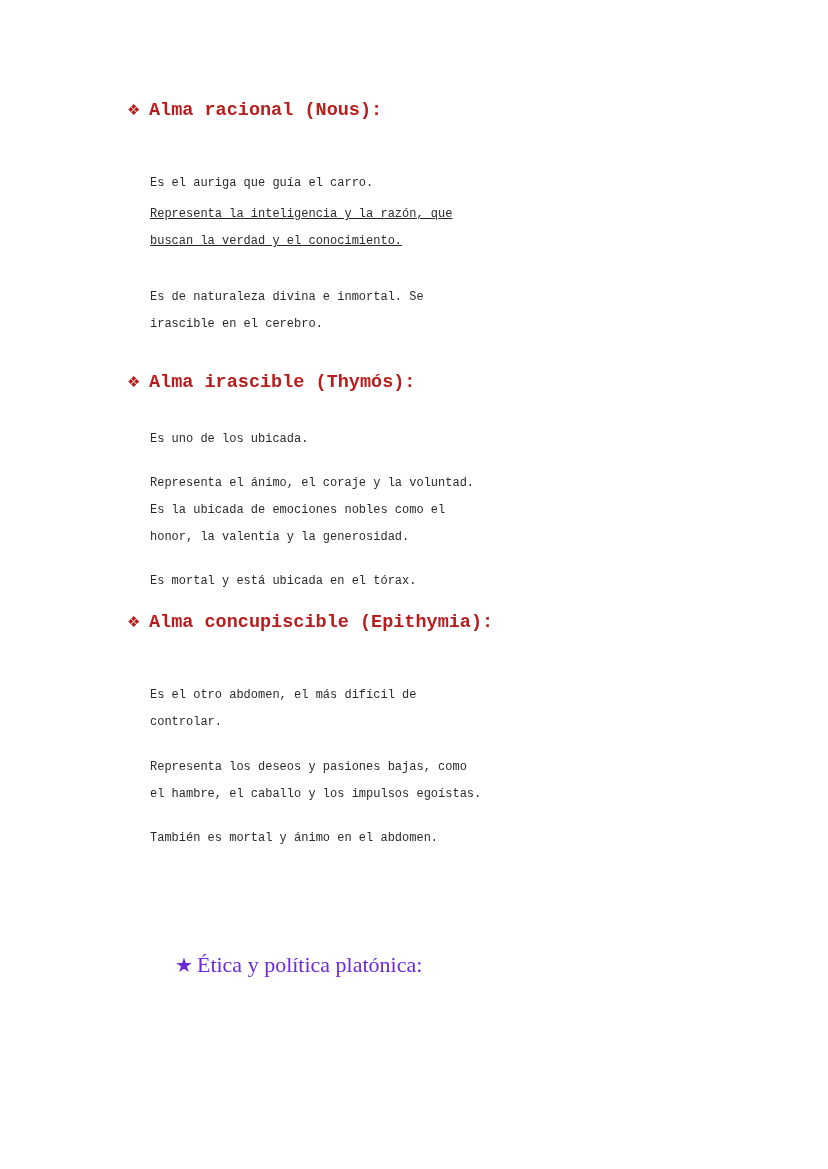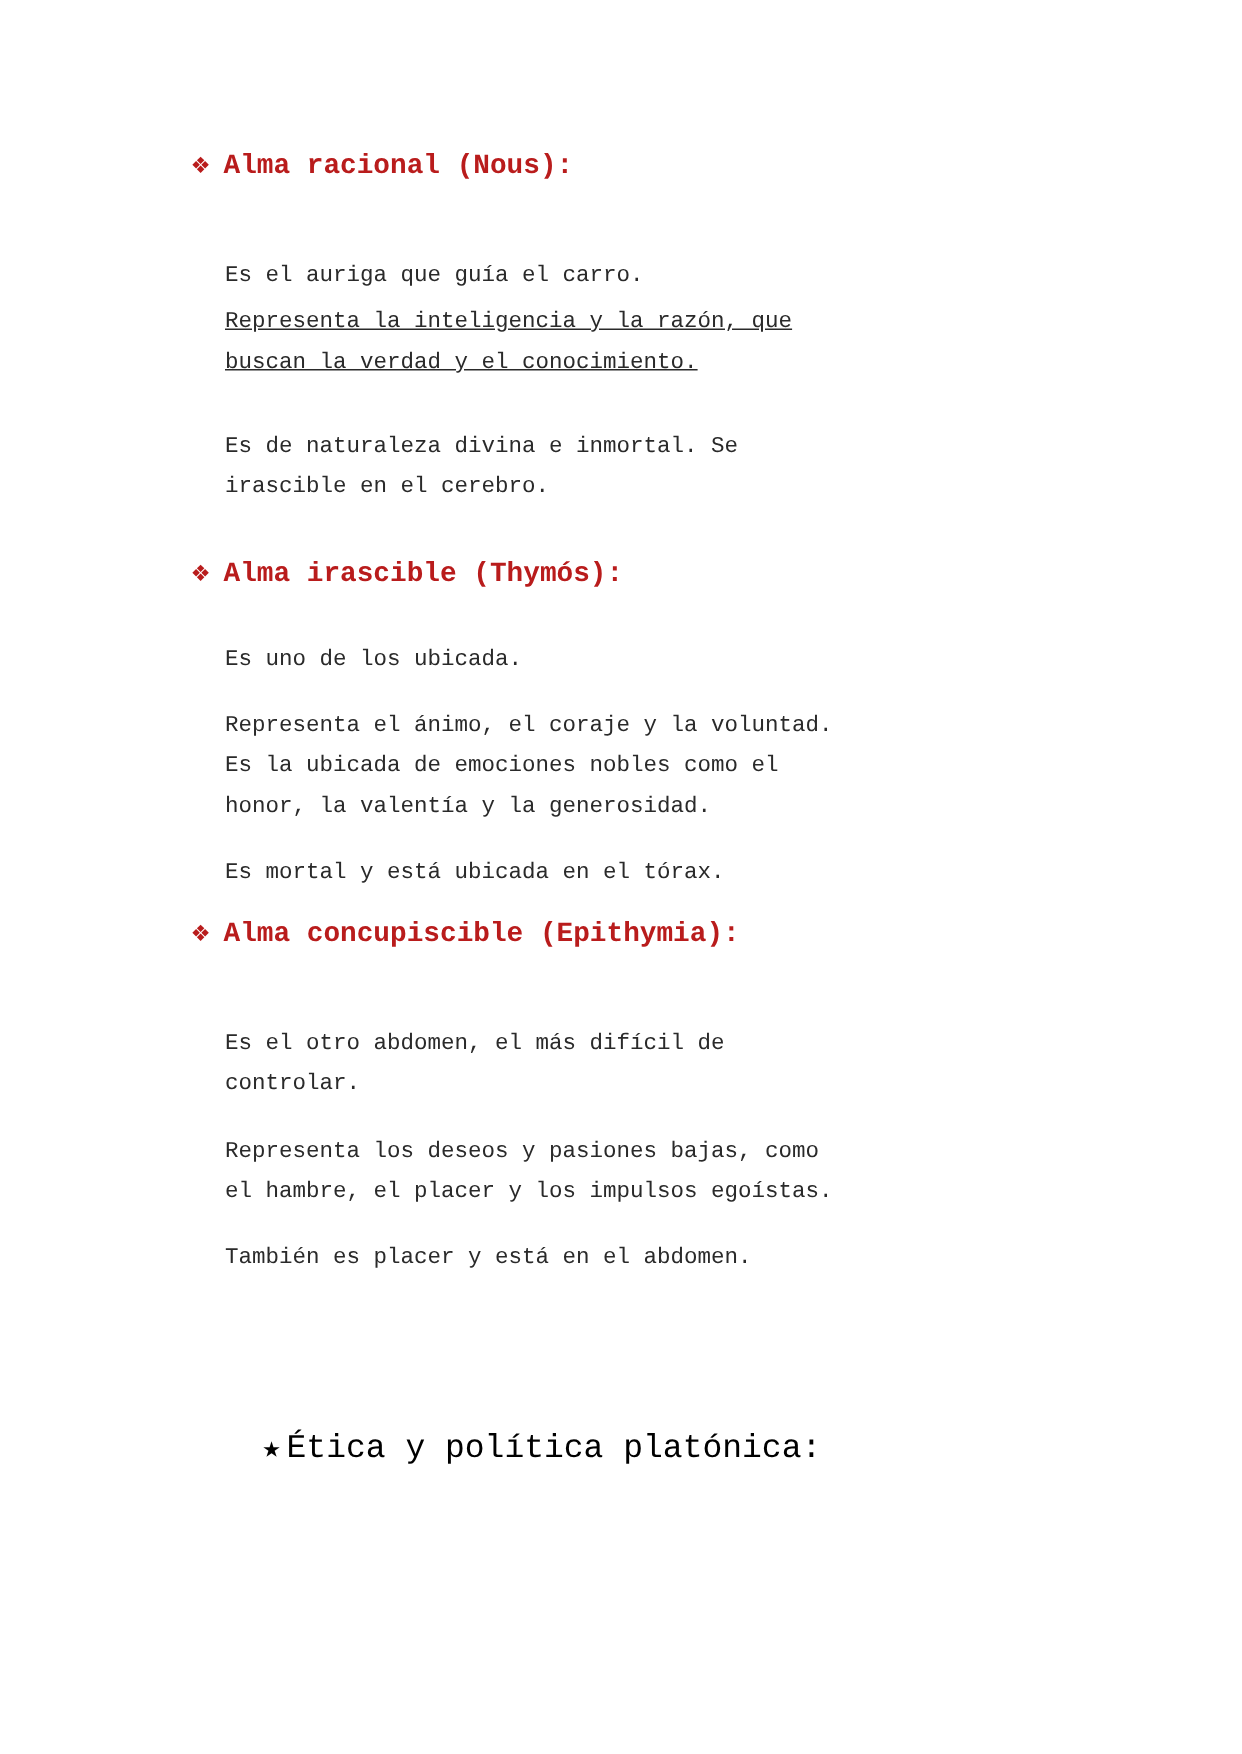--- a/index.html
+++ b/index.html
@@ -18,33 +18,33 @@
     width: 22px;
     font-family: "DejaVu Sans", sans-serif;
     font-size: 15px;
     font-weight: normal;
   }
   .para {
     position: absolute;
     left: 150px;
     width: 600px;
     font-family: "Liberation Mono", monospace;
-    font-size: 15px;
+    font-size: 12px;
     line-height: 27px;
     color: #2a2a2a;
     white-space: pre-wrap;
     margin: 0;
   }
   .section-title {
     position: absolute;
     left: 175px;
     top: 952px;
-    font-family: Liberation Mono, monospace;
+    font-family: Liberation Serif, serif;
     font-size: 22px;
-    color: #000000;
+    color: #6d28d9;
     white-space: nowrap;
   }
   .section-title .star { font-size: 20px; margin-right: 4px; }
 </style>
 </head>
 <body>
 
 <div>
 
   <div class="heading" style="top:100px;">
@@ -64,20 +64,20 @@
 Es la ubicada de emociones nobles como el
 honor, la valentía y la generosidad.</p>
   <p class="para" style="top:568px;">Es mortal y está ubicada en el tórax.</p>
 
   <div class="heading" style="top:612px;">
     <span class="bullet">❖</span><span>Alma concupiscible (Epithymia):</span>
   </div>
   <p class="para" style="top:682px;">Es el otro abdomen, el más difícil de
 controlar.</p>
   <p class="para" style="top:754px;">Representa los deseos y pasiones bajas, como
-el hambre, el placer y los impulsos egoístas.</p>
-  <p class="para" style="top:825px;">También es placer y está en el abdomen.</p>
+el hambre, el caballo y los impulsos egoístas.</p>
+  <p class="para" style="top:825px;">También es mortal y ánimo en el abdomen.</p>
 
   <div class="section-title">
     <span class="star">★</span><span>Ética y política platónica:</span>
   </div>
 
 </div>
 
 </body></html>

